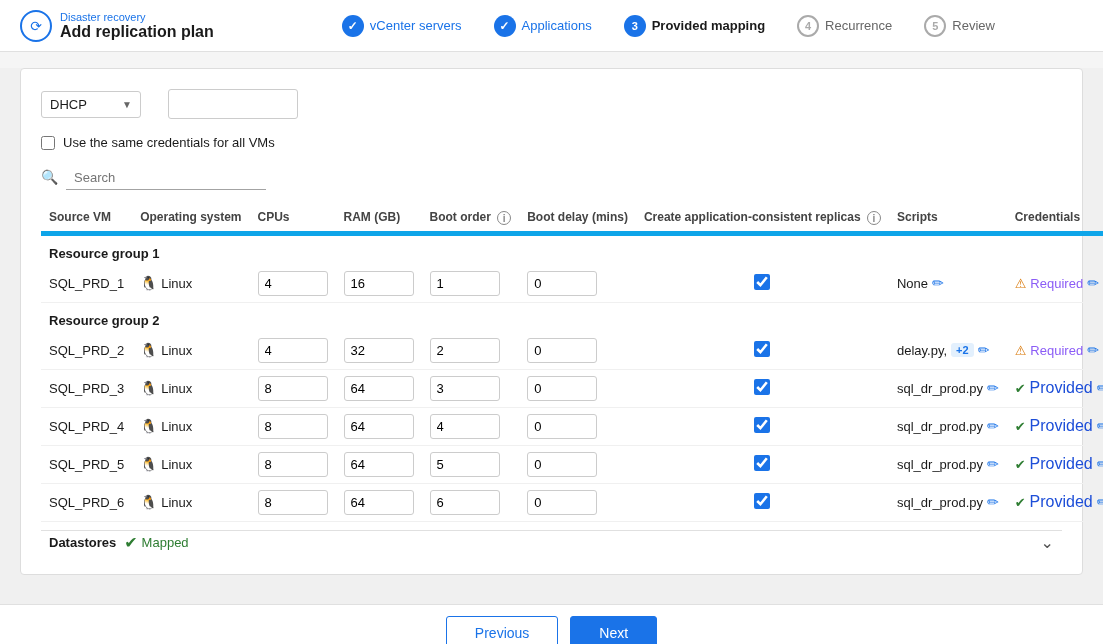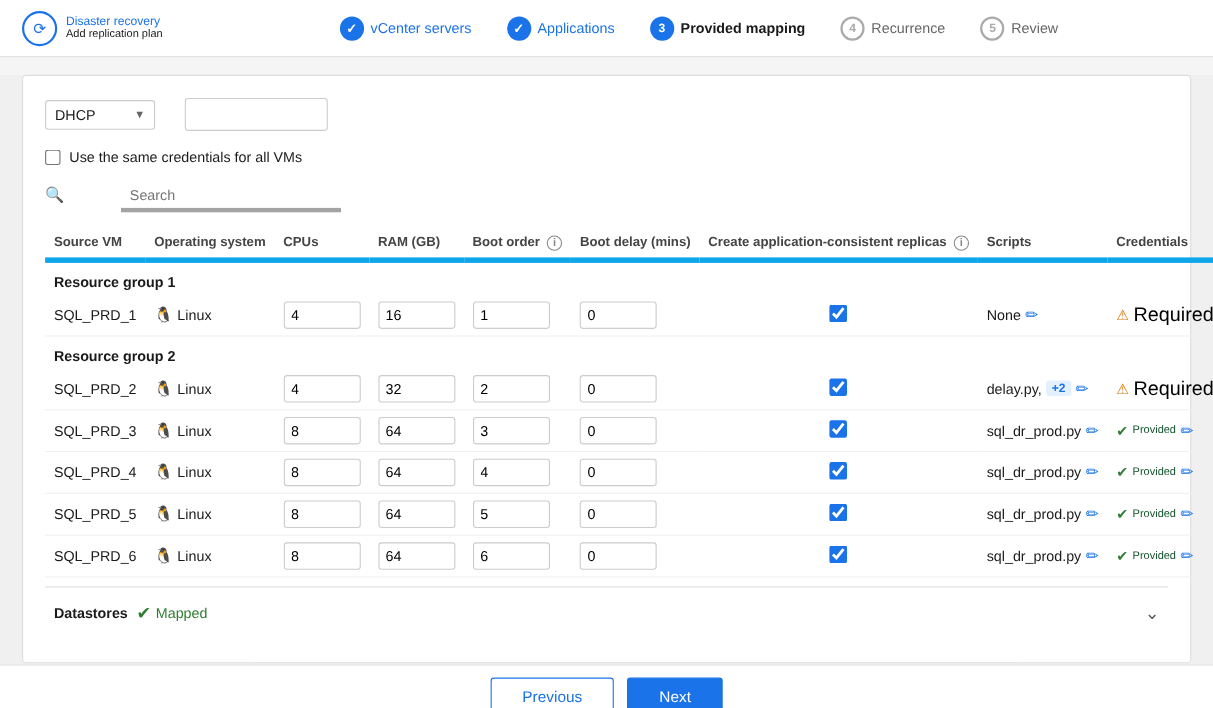--- a/index.html
+++ b/index.html
@@ -4,21 +4,21 @@
   <style>
     * { box-sizing: border-box; margin: 0; padding: 0; }
     body { font-family: -apple-system, BlinkMacSystemFont, 'Segoe UI', Arial, sans-serif; font-size: 13px; background: #f5f5f5; color: #1a1a1a; }
 
     
     .header { background: #fff; border-bottom: 1px solid #e0e0e0; padding: 8px 20px; display: flex; align-items: center; gap: 0; height: 52px; }
     .header-logo { display: flex; align-items: center; gap: 8px; margin-right: 40px; }
     .logo-icon { width: 32px; height: 32px; border: 2px solid #1a73e8; border-radius: 50%; display: flex; align-items: center; justify-content: center; color: #1a73e8; font-size: 14px; flex-shrink: 0; }
     .header-title-group { display: flex; flex-direction: column; }
     .header-subtitle { font-size: 11px; color: #1a73e8; }
-    .header-title { font-size: 10px; font-weight: 400; color: #1a1a1a; }
+    .header-title { font-size: 16px; font-weight: 700; color: #1a1a1a; }
     .steps { display: flex; align-items: center; gap: 0; flex: 1; justify-content: center; }
     .step { display: flex; align-items: center; gap: 6px; padding: 0 16px; font-size: 13px; color: #666; white-space: nowrap; }
     .step.completed { color: #1a73e8; }
     .step.active { color: #1a1a1a; font-weight: 600; }
     .step-circle { width: 22px; height: 22px; border-radius: 50%; display: flex; align-items: center; justify-content: center; font-size: 11px; font-weight: 700; flex-shrink: 0; }
     .step-circle.completed { background: #1a73e8; color: #fff; font-size: 12px; }
     .step-circle.active { background: #1a73e8; color: #fff; }
     .step-circle.inactive { border: 2px solid #aaa; color: #aaa; background: #fff; }
 
     
@@ -29,42 +29,42 @@
     .top-controls { display: flex; gap: 27px; margin-bottom: 16px; align-items: center; }
     .select-box { border: 1px solid #ccc; border-radius: 3px; padding: 5px 8px; font-size: 13px; background: #fff; min-width: 100px; display: flex; align-items: center; justify-content: space-between; }
     .text-input-box { border: 1px solid #ccc; border-radius: 3px; padding: 5px 8px; font-size: 13px; background: #fff; min-width: 120px; }
 
     .checkboxes { display: flex; gap: 6px; margin-bottom: 16px; }
     .checkbox-row { display: flex; align-items: center; gap: 8px; font-size: 13px; }
     .checkbox-row input[type=checkbox] { width: 14px; height: 14px; }
 
     
     .search-row { margin-bottom: 14px; }
-    .search-input { border: none; border-bottom: 4px solid #a3a3a3; padding: 4px 8px; font-size: 13px; width: 200px; outline: none; background: transparent; margin-left: 44px; }
+    .search-input { border: none; border-bottom: 1px solid #a3a3a3; padding: 4px 8px; font-size: 13px; width: 200px; outline: none; background: transparent; }
 
     
     .vm-table { width: 100%; border-collapse: collapse; }
     .vm-table th { font-size: 12px; font-weight: 600; color: #444; padding: 6px 8px; text-align: left; border-bottom: 5px solid #0ea5e9; white-space: nowrap; }
     .vm-table td { padding: 6px 8px; font-size: 13px; border-bottom: 1px solid #f0f0f0; vertical-align: middle; }
     .group-header td { font-weight: 700; font-size: 13px; padding: 10px 8px 4px; color: #1a1a1a; border-bottom: none; }
     .num-input { border: 1px solid #ccc; border-radius: 3px; padding: 4px 6px; font-size: 13px; width: 70px; text-align: left; }
     .checkbox-cell { text-align: center; }
     .blue-checkbox { width: 16px; height: 16px; accent-color: #1a73e8; }
     .scripts-cell { display: flex; align-items: center; gap: 4px; white-space: nowrap; font-size: 13px; }
     .edit-icon { color: #1a73e8; cursor: pointer; font-size: 14px; }
     .cred-cell { display: flex; align-items: center; gap: 4px; white-space: nowrap; font-size: 13px; }
-    .required-text { color: #000000; font-size: 18px; }
-    .provided-text { color: #14532d; font-size: 10px; }
+    .required-text { color: #8b5cf6; font-size: 13px; }
+    .provided-text { color: #1d4ed8; font-size: 16px; }
     .warn-icon { color: #d97706; }
     .check-icon { color: #2e7d32; }
     .plus-badge { background: #e3f0fd; color: #1a73e8; border-radius: 3px; padding: 1px 5px; font-size: 11px; font-weight: 600; }
     .info-icon { display: inline-block; width: 14px; height: 14px; border-radius: 50%; border: 1px solid #888; text-align: center; line-height: 13px; font-size: 10px; color: #888; margin-left: 3px; vertical-align: middle; cursor: help; }
 
     
-    .datastores-row { display: flex; align-items: center; justify-content: space-between; padding: 14px 8px; border-top: 1px solid #e0e0e0; margin-top: 8px; }
+    .datastores-row { display: flex; align-items: center; justify-content: space-between; padding: 2px 8px; border-top: 1px solid #e0e0e0; margin-top: 8px; }
     .datastores-left { display: flex; align-items: center; gap: 8px; font-size: 13px; font-weight: 600; }
     .mapped-badge { display: flex; align-items: center; gap: 4px; color: #2e7d32; font-size: 13px; font-weight: 400; }
     .chevron-icon { color: #555; font-size: 16px; }
 
     
     .footer { background: #fff; border-top: 1px solid #e0e0e0; height: 56px; display: flex; align-items: center; justify-content: center; gap: 12px; }
     .btn-prev { border: 1px solid #1a73e8; background: #fff; color: #1a73e8; padding: 8px 28px; border-radius: 3px; font-size: 14px; cursor: pointer; }
     .btn-next { border: 1px solid #1a73e8; background: #1a73e8; color: #fff; padding: 8px 28px; border-radius: 3px; font-size: 14px; cursor: pointer; }
   </style>
 </head>

